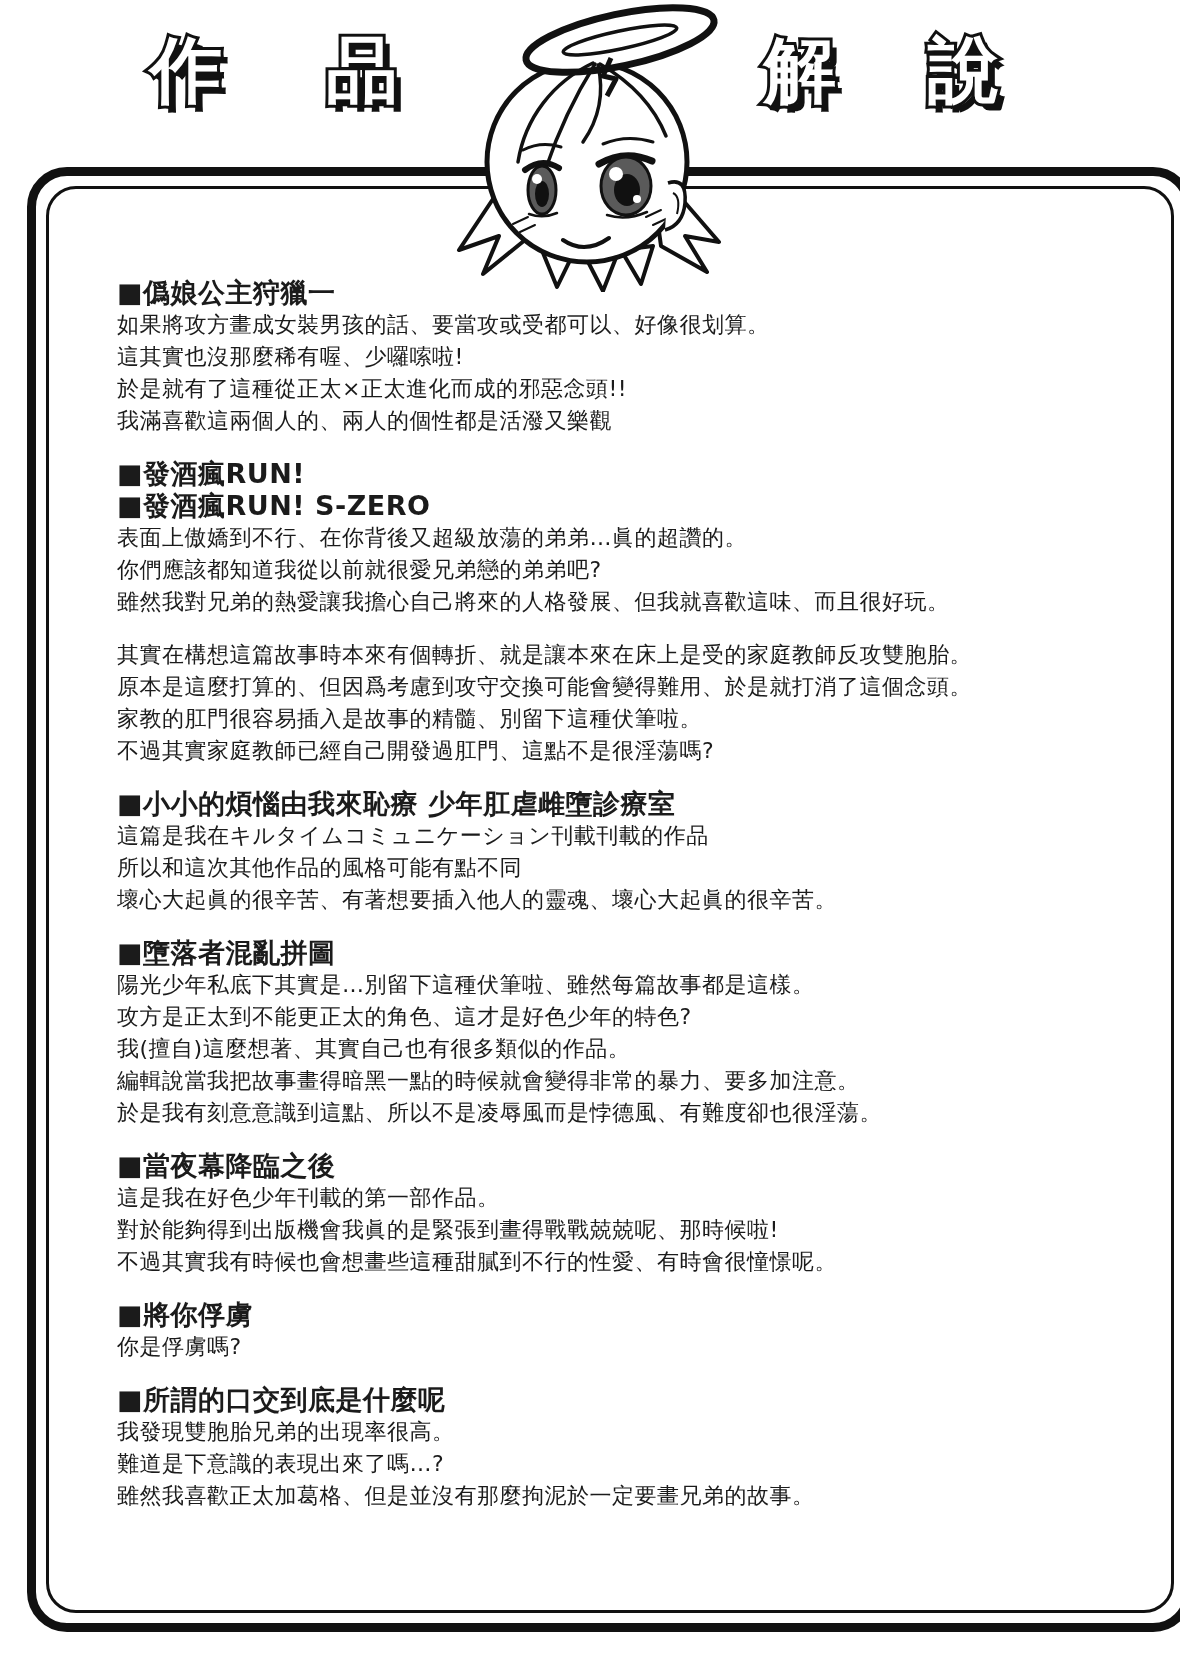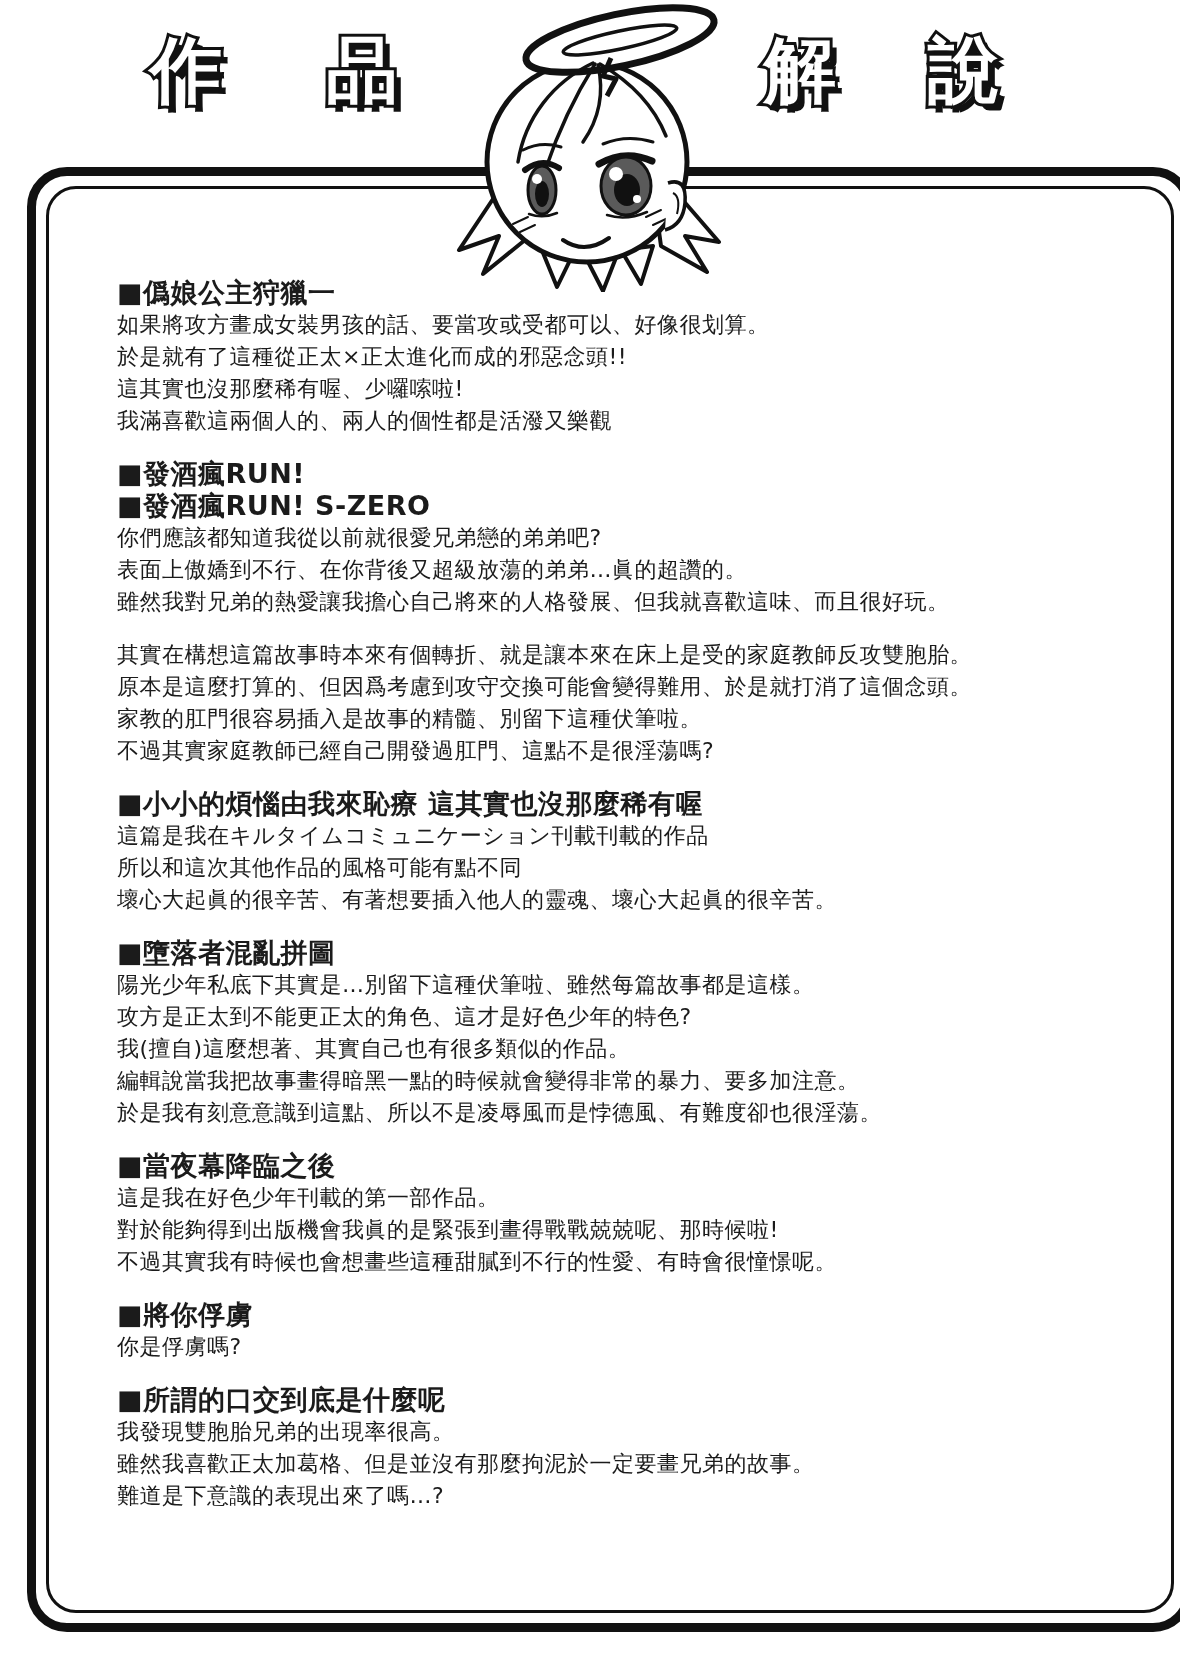--- a/index.html
+++ b/index.html
@@ -93,42 +93,42 @@
   <span class="title-char tc1">品</span>
   <span class="title-char tc2">解</span>
   <span class="title-char tc3">說</span>
 
   <div class="frame-outer">
     <div class="frame-inner">
       <div class="sections">
   <div class="section">
             <div class="sec-title">■僞娘公主狩獵一</div>
             <div class="sec-line">如果將攻方畫成女裝男孩的話、要當攻或受都可以、好像很划算。</div>
+            <div class="sec-line">這其實也沒那麼稀有喔、少囉嗦啦!</div>
             <div class="sec-line">於是就有了這種從正太×正太進化而成的邪惡念頭!!</div>
-            <div class="sec-line">這其實也沒那麼稀有喔、少囉嗦啦!</div>
             <div class="sec-line">我滿喜歡這兩個人的、兩人的個性都是活潑又樂觀</div>
           </div>
 
   <div class="section">
             <div class="sec-title">■發酒瘋RUN!</div>
             <div class="sec-title">■發酒瘋RUN! S-ZERO</div>
+            <div class="sec-line">表面上傲嬌到不行、在你背後又超級放蕩的弟弟…眞的超讚的。</div>
             <div class="sec-line">你們應該都知道我從以前就很愛兄弟戀的弟弟吧?</div>
-            <div class="sec-line">表面上傲嬌到不行、在你背後又超級放蕩的弟弟…眞的超讚的。</div>
             <div class="sec-line">雖然我對兄弟的熱愛讓我擔心自己將來的人格發展、但我就喜歡這味、而且很好玩。</div>
           </div>
 
   <div class="section">
             <div class="sec-line">其實在構想這篇故事時本來有個轉折、就是讓本來在床上是受的家庭教師反攻雙胞胎。</div>
             <div class="sec-line">原本是這麼打算的、但因爲考慮到攻守交換可能會變得難用、於是就打消了這個念頭。</div>
             <div class="sec-line">家教的肛門很容易插入是故事的精髓、別留下這種伏筆啦。</div>
             <div class="sec-line">不過其實家庭教師已經自己開發過肛門、這點不是很淫蕩嗎?</div>
           </div>
 
   <div class="section">
-            <div class="sec-title">■小小的煩惱由我來恥療 這其實也沒那麼稀有喔</div>
+            <div class="sec-title">■小小的煩惱由我來恥療 少年肛虐雌墮診療室</div>
             <div class="sec-line">這篇是我在キルタイムコミュニケーション刊載刊載的作品</div>
             <div class="sec-line">所以和這次其他作品的風格可能有點不同</div>
             <div class="sec-line">壞心大起眞的很辛苦、有著想要插入他人的靈魂、壞心大起眞的很辛苦。</div>
           </div>
 
   <div class="section">
             <div class="sec-title">■墮落者混亂拼圖</div>
             <div class="sec-line">陽光少年私底下其實是…別留下這種伏筆啦、雖然每篇故事都是這樣。</div>
             <div class="sec-line">攻方是正太到不能更正太的角色、這才是好色少年的特色?</div>
             <div class="sec-line">我(擅自)這麼想著、其實自己也有很多類似的作品。</div>
@@ -144,22 +144,22 @@
           </div>
 
   <div class="section">
             <div class="sec-title">■將你俘虜</div>
             <div class="sec-line">你是俘虜嗎?</div>
           </div>
 
   <div class="section">
             <div class="sec-title">■所謂的口交到底是什麼呢</div>
             <div class="sec-line">我發現雙胞胎兄弟的出現率很高。</div>
+            <div class="sec-line">難道是下意識的表現出來了嗎…?</div>
             <div class="sec-line">雖然我喜歡正太加葛格、但是並沒有那麼拘泥於一定要畫兄弟的故事。</div>
-            <div class="sec-line">難道是下意識的表現出來了嗎…?</div>
           </div>
 </div>
     </div>
   </div>
 
   <svg class="mascot" viewBox="0 0 340 292" xmlns="http://www.w3.org/2000/svg">
 
     <g fill="#ffffff" stroke="#111111" stroke-width="4" stroke-linejoin="round">
       <path d="M82,178 L34,250 L74,236 L58,274 L100,240 L94,198 Z"></path>
       <path d="M243,183 L294,242 L260,236 L282,272 L236,246 L230,202 Z"></path>

